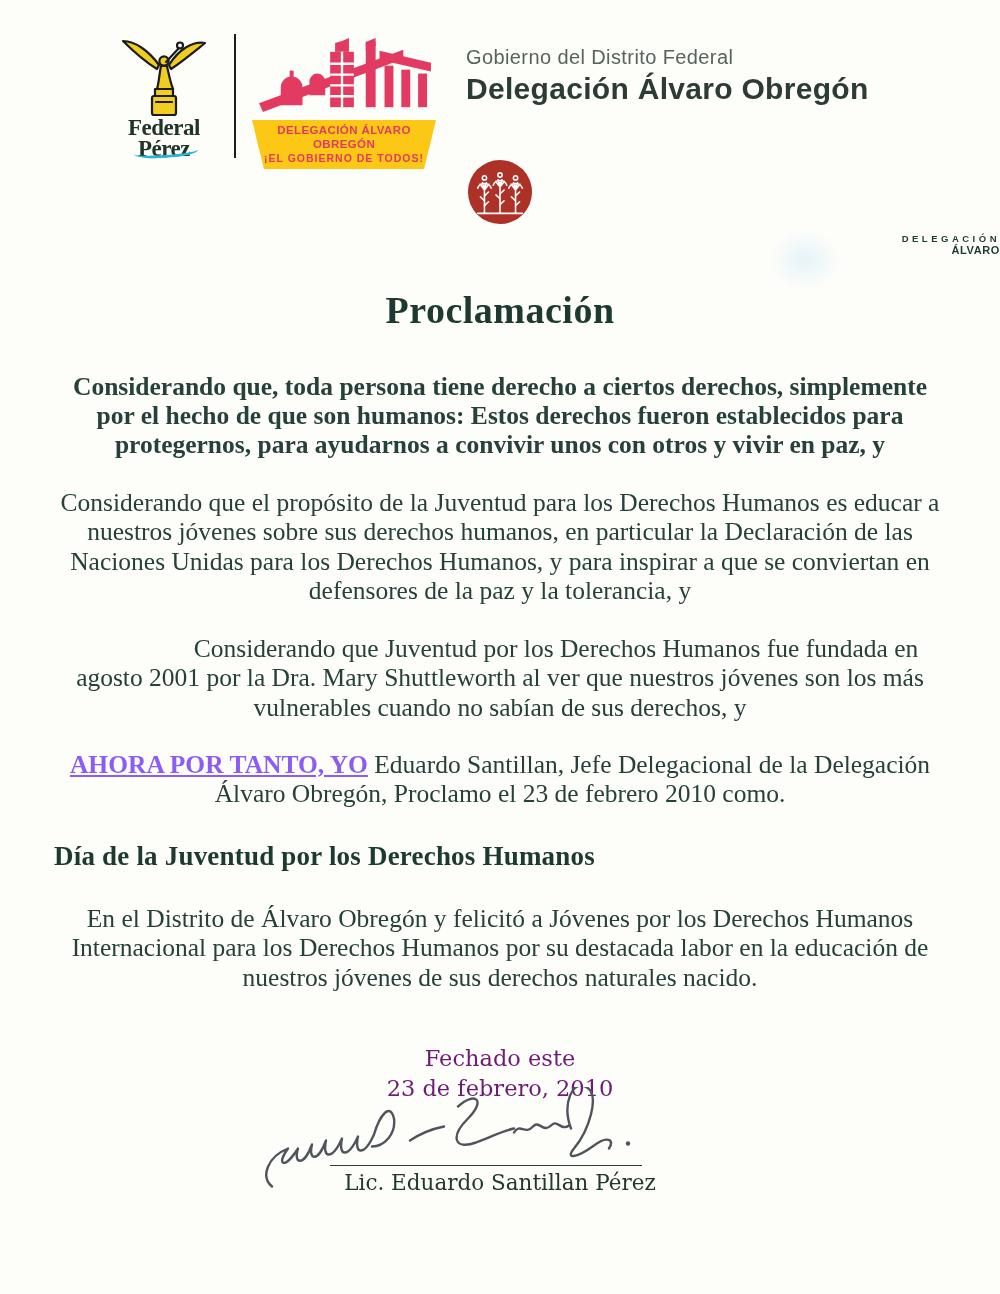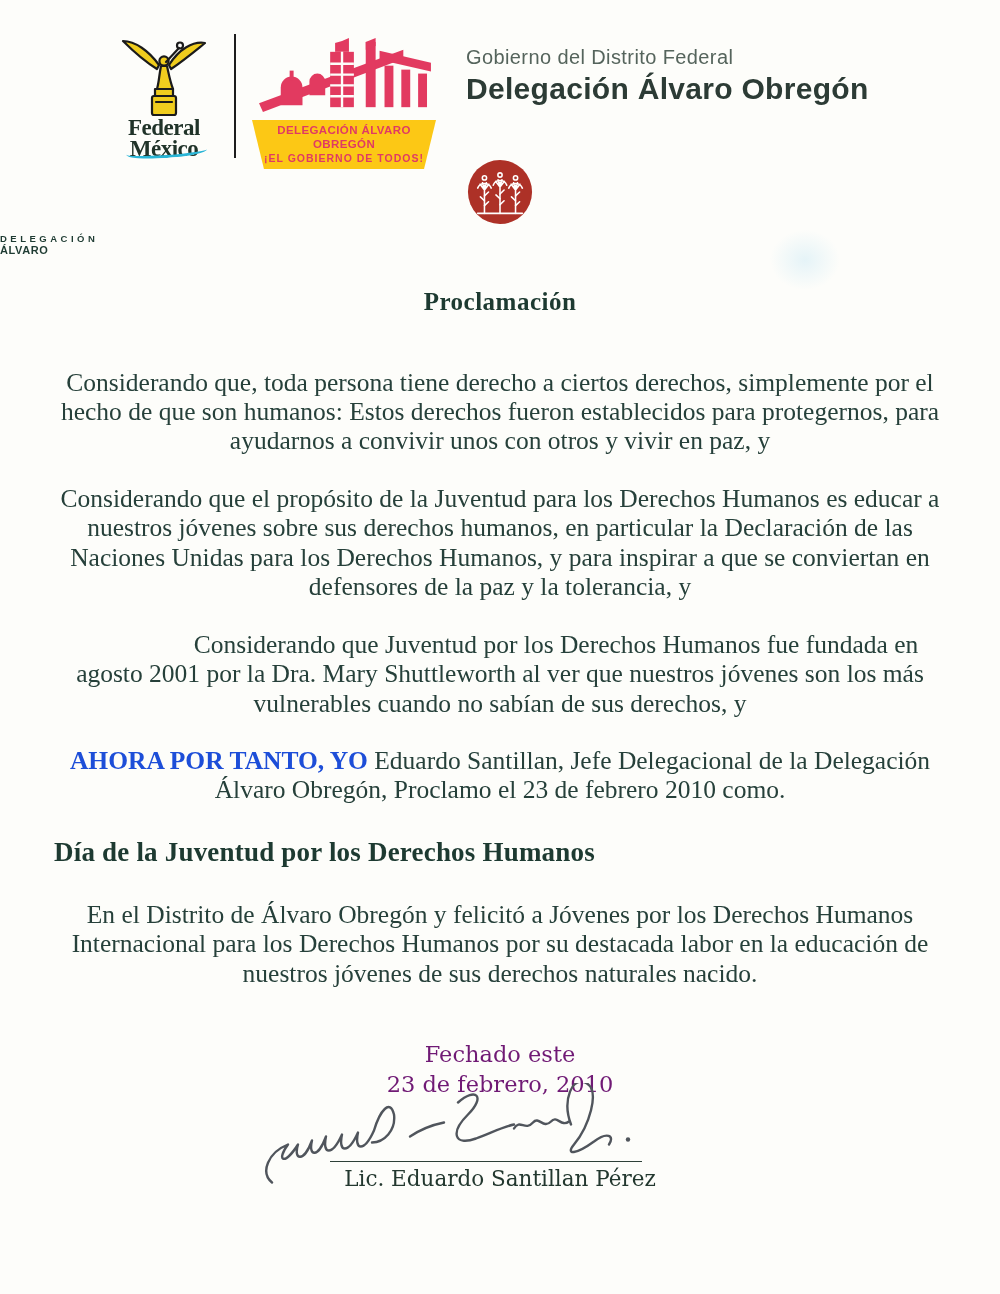--- a/index.html
+++ b/index.html
@@ -43,40 +43,40 @@
     font-family:"Liberation Sans", sans-serif;font-weight:800;
     color:#e03a64;line-height:1.25;
   }
   .banner .b1{display:block;font-size:11.5px;letter-spacing:.4px;}
   .banner .b2{display:block;font-size:10.5px;letter-spacing:1px;}
   .hdr-text{margin-left:30px;margin-top:14px;font-family:"Liberation Sans", sans-serif;}
   .gov-line{font-size:20px;color:#55645c;letter-spacing:.4px;}
   .del-line{font-size:30px;font-weight:800;color:#2c3b35;margin-top:3px;letter-spacing:.3px;}
 
   
-  .seal-block{text-align:left;margin-top:0;}
+  .seal-block{text-align:right;margin-top:0;}
   .seal-block svg{display:block;margin:0 auto;}
   .seal-caption{
     font-family:"Liberation Sans", sans-serif;font-weight:800;color:#1e3b32;
     margin-top:7px;line-height:1.2;
   }
   .sc1{display:block;font-size:9.5px;letter-spacing:3.5px;}
   .sc2{display:block;font-size:11px;letter-spacing:.6px;}
 
   
   .doc-title{
     text-align:center;font-family:"Liberation Serif", serif;
-    font-weight:700;font-size:25px;color:#1d3a31;
+    font-weight:700;font-size:38px;color:#1d3a31;
     margin:30px 0 0;letter-spacing:.5px;
   }
   .bodytext{padding:0 54px;text-align:center;font-size:25.5px;line-height:1.155;}
   .bodytext p{margin:28px 0;}
-  .bodytext p:first-child{margin-top:52px;}
+  .bodytext p:first-child{margin-top:40px;font-weight:bold;}
   .indent-first{text-indent:112px;}
-  .bodytext b{font-weight:700;color:#1d4ed8;}
+  .bodytext b{font-weight:700;color:#8b5cf6;text-decoration:underline;}
   .day-title{
     text-align:left;font-family:"Liberation Serif", serif;
     font-weight:700;font-size:27px;color:#1d3a31;margin:32px 0;letter-spacing:.2px;
   }
 
   
   .dated{
     text-align:center;font-family:"DejaVu Serif", serif;
     font-size:22.5px;line-height:1.3;color:#701a75;margin-top:52px;
   }
@@ -105,21 +105,21 @@
           <path d="M43,34 C41,44 41,50 39,57 L55,57 C52,49 51,43 49,34 Z" fill="#f0cd1e"></path>
           <path d="M48,30 L61,16" fill="none"></path>
           <circle cx="62" cy="13.5" r="3" fill="none"></circle>
           <rect x="37" y="57" width="18" height="7" fill="#f0cd1e"></rect>
           <rect x="34" y="64" width="24" height="19" rx="2" fill="#f0cd1e"></rect>
           <path d="M38,70 L54,70" fill="none"></path>
         </g>
       </svg>
       <div class="city-text">
         <span>Federal</span><br>
-        <span class="mex"><span>México</span><span class="cyan-swoosh"></span></span>
+        <span class="mex"><span>Pérez</span><span class="cyan-swoosh"></span></span>
       </div>
     </div>
 
     <div class="vdiv"></div>
 
     <div class="ao-logo">
       <svg width="178" height="84" viewBox="0 0 180 85">
         <g fill="#e23a60">
           <polygon points="4,66 150,12 150,21 8,75"></polygon>
           <path d="M26,50 a11,11 0 0 1 22,0 v18 h-22 z"></path>

